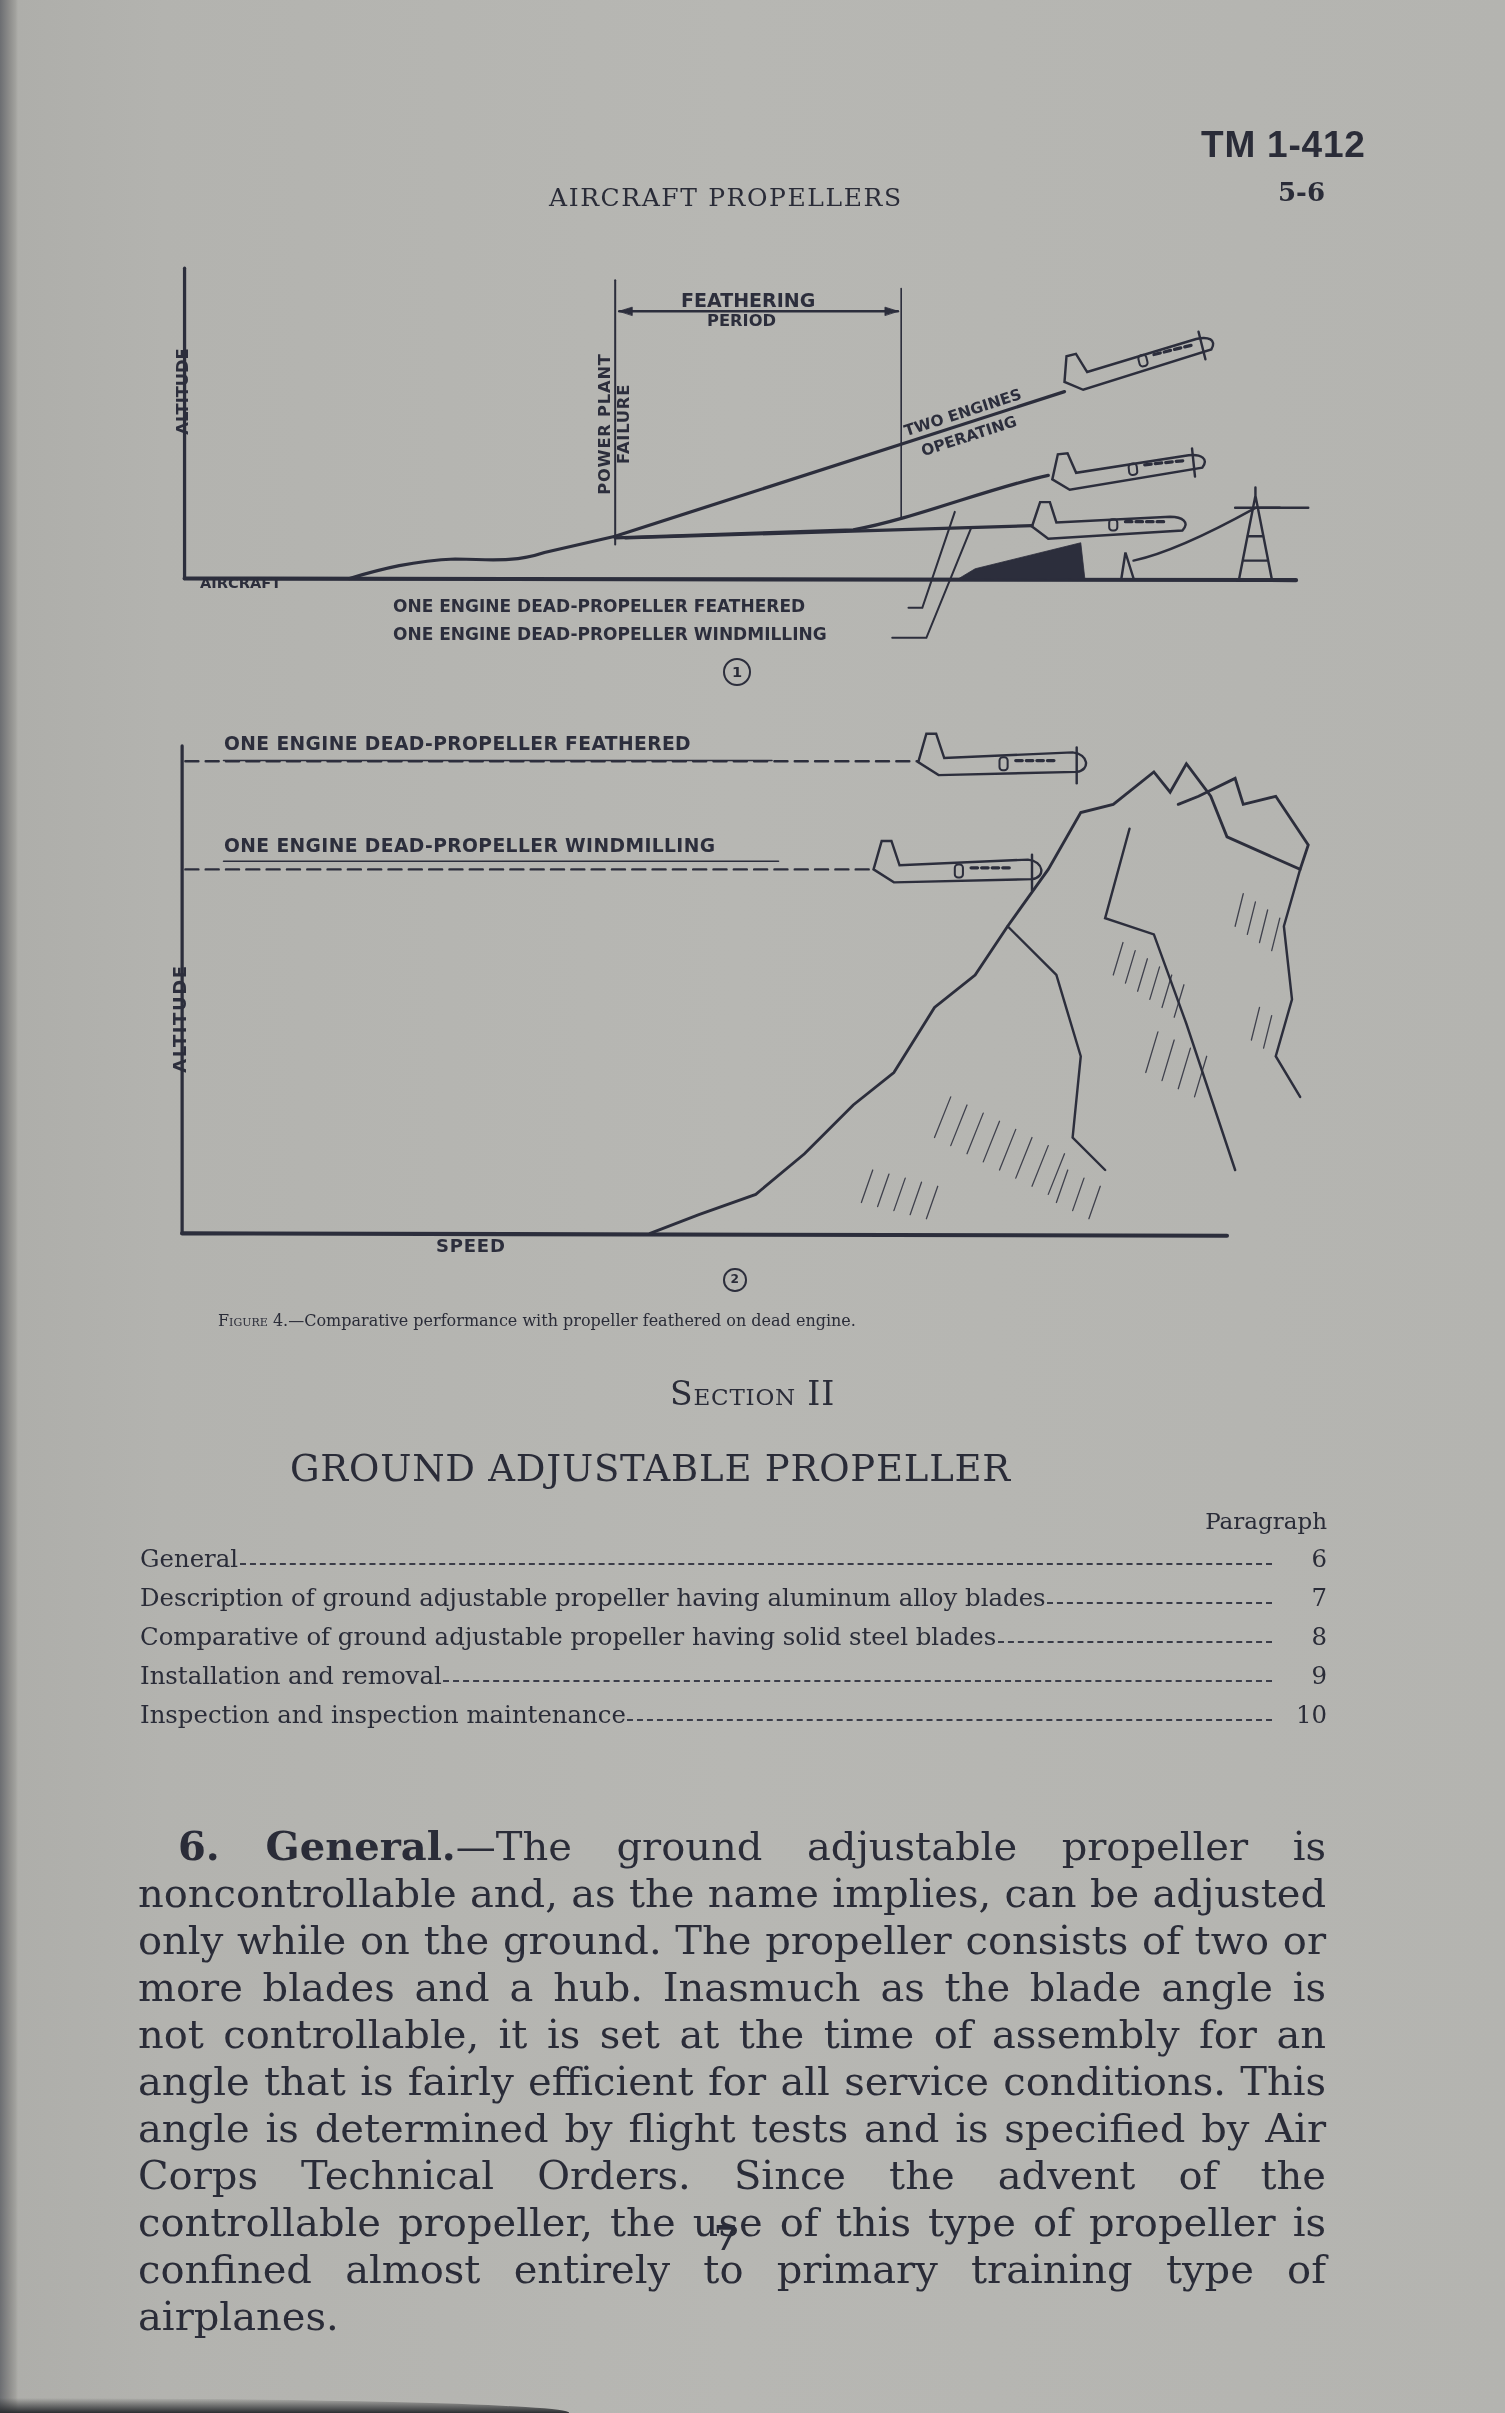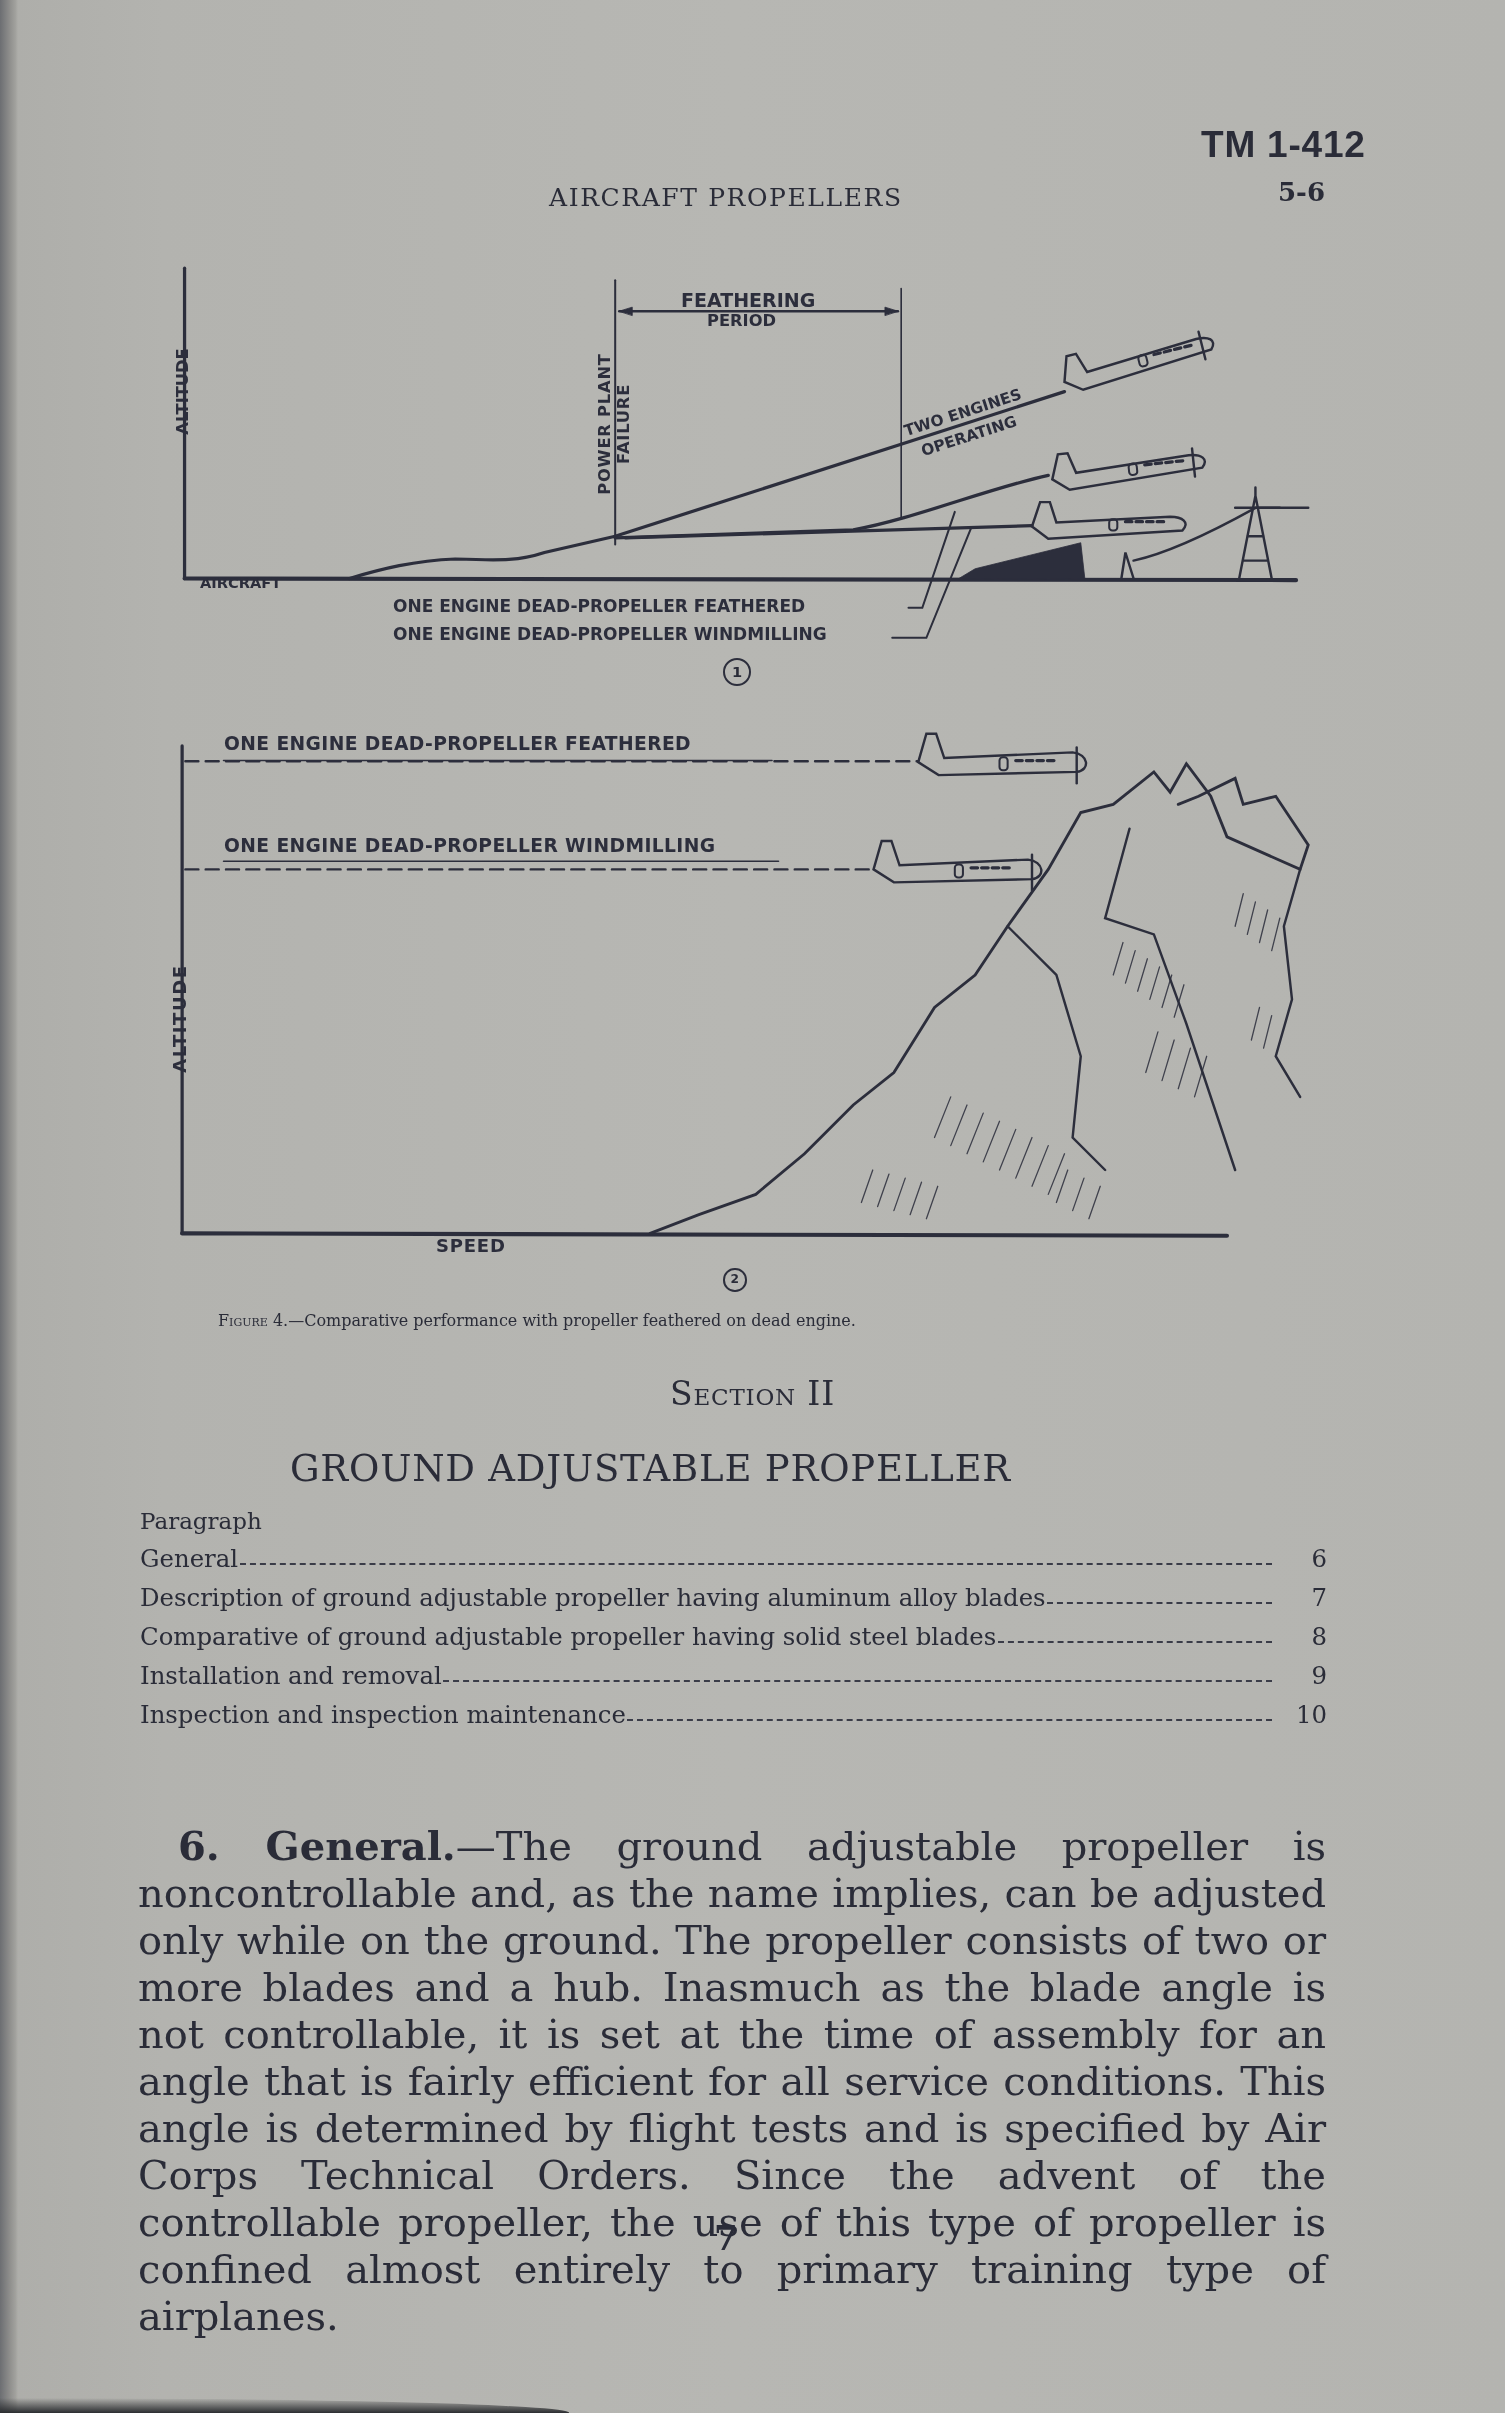--- a/index.html
+++ b/index.html
@@ -14,21 +14,21 @@
   .hdr-tm { left:1201px; top:124px; font-size:37px; font-weight:bold; letter-spacing:0.8px; font-family:Liberation Sans, sans-serif; }
   .hdr-sec { left:1278px; top:177px; font-size:26px; font-weight:bold; }
   .hdr-title { left:549px; top:183px; font-size:25px; letter-spacing:1.6px; }
   .diagram-label { font-family:"DejaVu Sans", sans-serif; font-weight:bold; font-size:16.3px; color:#2c2e3c; }
   .subfig { font-family:"DejaVu Sans", sans-serif; font-size:14.6px; width:24.4px; height:24.4px; border:2px solid #2c2e3c; border-radius:50%; text-align:center; line-height:24.4px; font-weight:bold; }
   .caption { left:218px; top:1311px; font-size:16px; }
   .caption .sc { font-variant: small-caps; }
   .section { left:0; width:1505px; text-align:center; top:1374px; font-size:33px; font-variant:small-caps; letter-spacing:0.8px; }
   .chapter { left:0; width:1301px; text-align:center; top:1447px; font-size:37px; letter-spacing:0.8px; }
   .toc { left:140px; top:1508px; width:1187px; font-size:24.4px; }
-  .toc-head { font-size:23px; margin-right:0; padding-right:0; }
+  .toc-head { text-align:right; font-size:23px; margin-right:0; padding-right:0; }
   .toc-row { display:flex; align-items:flex-end; height:39px; }
   .toc-label { white-space:nowrap; }
   .toc-dots { flex:1; border-bottom:2.4px dashed #3a3c48; margin:0 6.5px 8.1px 1.6px; }
   .toc-num { width:49px; text-align:right; }
   .body-text { left:138px; top:1822px; width:1188px; font-size:40px; line-height:47px; text-align:justify; }
   .body-text b { font-weight:bold; }
   .pageno { left:714px; top:2218px; font-size:34px; font-weight:bold; }
 </style>
 </head>
 <body>

